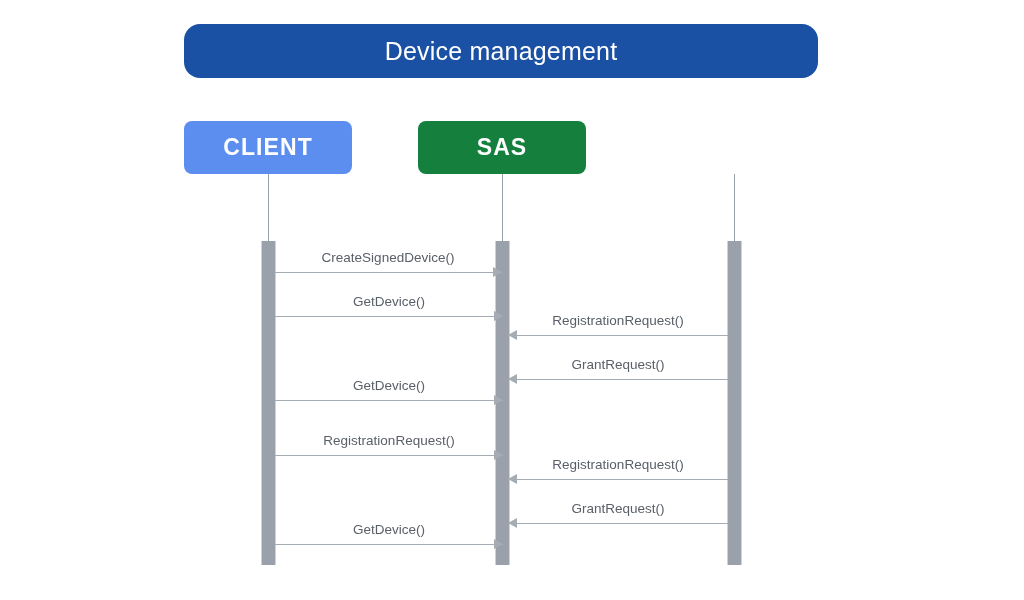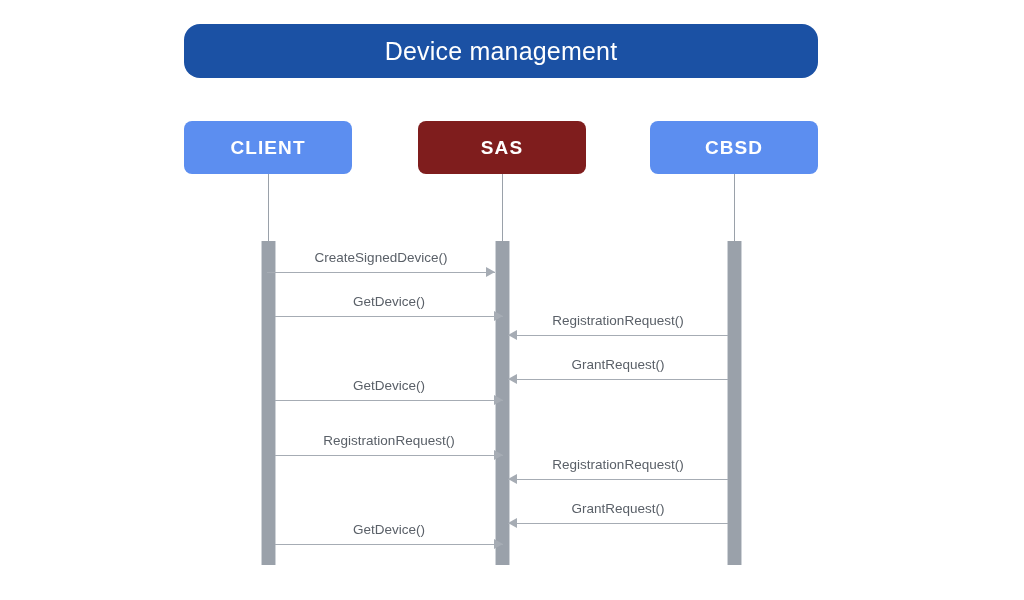--- a/index.html
+++ b/index.html
@@ -49,28 +49,28 @@
     top: 121px;
     width: 168px;
     height: 53px;
     border-radius: 8px;
     display: flex;
     align-items: center;
     justify-content: center;
   }
   .participant .participant-label {
     color: #ffffff;
-    font-size: 19px;
+    font-size: 23px;
     font-weight: 700;
     letter-spacing: 1.1px;
     font-family: "Liberation Sans", sans-serif;
     white-space: nowrap;
   }
   .p-light { background: #5c8ef0; }
-  .p-dark  { background: #7f1d1d; }
+  .p-dark  { background: #15803d; }
 
   
   .lifeline {
     position: absolute;
     width: 1px;
     background: #9aa1aa;
     top: 174px;
   }
 
   
@@ -139,33 +139,30 @@
   </div>
 
   <div class="participant p-light" style="left:184px;">
     <span class="participant-label">CLIENT</span>
   </div>
 
   <div class="participant p-dark" style="left:418px;">
     <span class="participant-label">SAS</span>
   </div>
 
-  <div class="participant p-light" style="left:650px;">
-    <span class="participant-label">CBSD</span>
-  </div>
 
   <div class="lifeline" style="left:268px; height:67px;"></div>
   <div class="lifeline" style="left:502px; height:67px;"></div>
   <div class="lifeline" style="left:734px; height:67px;"></div>
 
   <div class="activation" style="left:261px;"></div>
   <div class="activation" style="left:495px;"></div>
   <div class="activation" style="left:727px;"></div>
 
-  <div class="message dir-right" style="left:267px; top:250px; width:228px;text-decoration:underline;">
+  <div class="message dir-right" style="left:274px; top:250px; width:228px;text-decoration:underline;">
     <span class="msg-label">CreateSignedDevice()</span>
     <div class="msg-line"></div>
     <div class="msg-arrow"></div>
   </div>
 
   <div class="message dir-right" style="left:275px; top:294px; width:228px;">
     <span class="msg-label">GetDevice()</span>
     <div class="msg-line"></div>
     <div class="msg-arrow"></div>
   </div>

